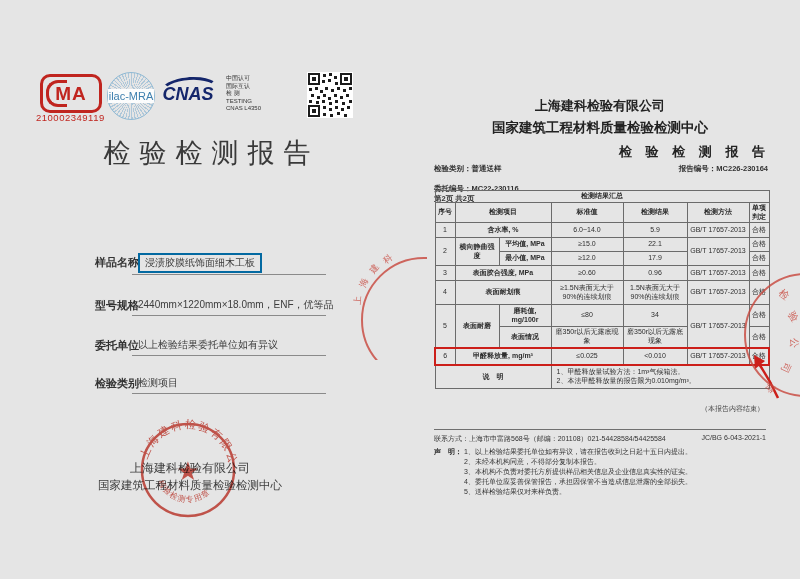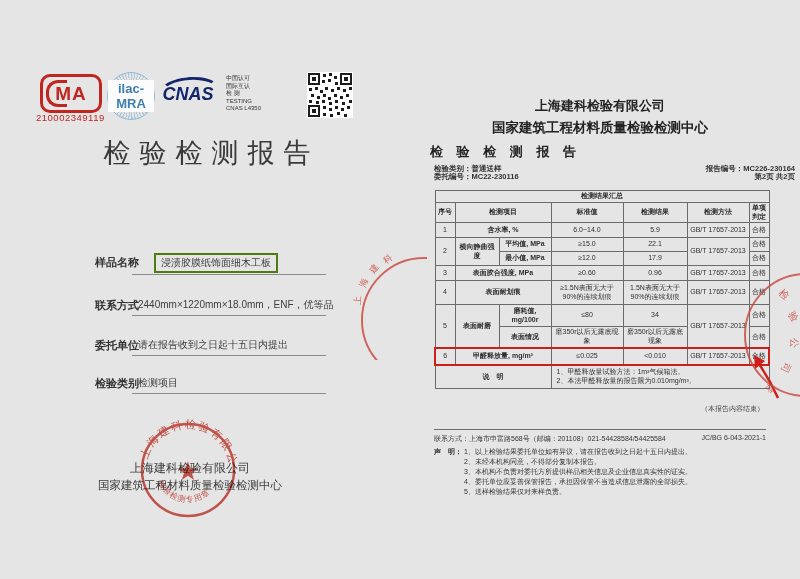--- a/index.html
+++ b/index.html
@@ -11,48 +11,48 @@
   .lpage{position:absolute;left:30px;top:0;width:395px;height:579px;}
   .cma{left:10px;top:74px;width:56px;height:33px;border:3px solid #c0251f;border-radius:10px;
        display:flex;align-items:center;justify-content:center;color:#c0251f;font-weight:bold;
        font-size:19px;letter-spacing:1px;}
   .cma:before{content:"";position:absolute;left:3px;top:3px;width:18px;height:21px;
        border:3px solid #c0251f;border-right:none;border-radius:12px 0 0 12px;}
   .cma-num{left:6px;top:112px;color:#c0251f;font-weight:normal;font-size:9.5px;letter-spacing:.5px;}
   .ilac{left:77px;top:72px;width:46px;height:46px;border-radius:50%;border:1px solid #8fb9d4;
        background:repeating-conic-gradient(rgba(120,170,205,.5) 0 3deg,transparent 3deg 8deg);
        display:flex;align-items:center;justify-content:center;}
-  .ilac-band{background:rgba(255,255,255,.92);width:100%;text-align:center;font-size:13px;
-       font-weight:bold;color:#3d7fae;padding:1px 0;}
+  .ilac-band{background:rgba(255,255,255,.92);width:100%;text-align:center;font-size:11px;
+       font-weight:normal;color:#3d7fae;padding:1px 0;}
   .cnas{left:128px;top:84px;width:60px;text-align:center;color:#14266b;font-weight:bold;
        font-style:italic;font-size:18px;letter-spacing:0;}
   .cnas:before{content:"";position:absolute;left:2px;top:-7px;width:54px;height:22px;
        border:3px solid #14266b;border-color:#14266b transparent transparent transparent;
        border-radius:50%;transform:rotate(-4deg);}
   .cnas-side{left:196px;top:75px;font-size:6px;line-height:7.5px;color:#333;}
   .qr{left:277px;top:72px;}
   .ltitle{left:0;top:135px;width:345px;text-align:center;font-size:27px;letter-spacing:9px;
        padding-left:9px;color:#3a3a3a;}
   .lreport{left:0;top:184px;width:345px;text-align:center;font-size:10.5px;color:#3f3f3f;}
   .field{left:65px;height:22px;}
   .flabel{position:absolute;left:0;top:3px;font-weight:bold;font-size:11px;color:#333;white-space:nowrap;}
   .fval{position:absolute;left:37px;top:0;width:188px;border-bottom:1px solid #8a8a8a;
        padding:3px 0 3px 6px;font-size:10px;color:#3c3c3c;white-space:nowrap;}
-  .redbox{display:inline-block;border:2px solid #4d7c0f;padding:1px 5px;margin:-2px 16px;}
+  .redbox{display:inline-block;border:2px solid #0369a1;padding:1px 5px;margin:-2px 0;}
   .org1{left:0;top:460px;width:320px;text-align:center;font-size:12px;color:#3c3c3c;}
   .org2{left:0;top:478px;width:320px;text-align:center;font-size:11.5px;color:#3c3c3c;}
   .lstamp{left:100px;top:412px;opacity:.88;mix-blend-mode:multiply;}
   .sidestamp{left:312px;top:248px;opacity:.8;}
 
   
   .rpage{position:absolute;left:430px;top:0;width:370px;height:579px;}
   .rh1{left:0;top:97px;width:340px;text-align:center;font-weight:bold;font-size:13px;color:#222;}
   .rh2{left:0;top:119px;width:340px;text-align:center;font-weight:bold;font-size:13.5px;color:#222;}
-  .rh3{left:0;top:143px;width:340px;text-align:left;font-weight:bold;font-size:13px;letter-spacing:5px;color:#222;}
-  .meta{left:4px;width:361px;display:flex;justify-content:space-between;font-size:7.5px;
+  .rh3{left:0;top:143px;width:340px;text-align:right;font-weight:bold;font-size:13px;letter-spacing:5px;color:#222;}
+  .meta{left:4px;width:334px;display:flex;justify-content:space-between;font-size:7.5px;
         font-weight:bold;color:#333;}
   table.res{position:absolute;left:4px;top:190px;width:334px;border-collapse:collapse;
         table-layout:fixed;font-size:7px;line-height:1.25;}
   table.res td{border:1px solid #6b6b6b;text-align:center;padding:1px 2px;color:#2e2e2e;overflow:hidden;}
   td.b{font-weight:bold;}
   td.left{text-align:left;}
   tr.hl td{border-top:2px solid #cc1f1a;border-bottom:2px solid #cc1f1a;}
   tr.hl td:first-child{border-left:2px solid #cc1f1a;}
   tr.hl td:last-child{border-right:2px solid #cc1f1a;}
   .notecell{text-align:left !important;padding-left:5px !important;}
@@ -145,26 +145,26 @@
       </g>
     </svg>
 
     <div class="abs ltitle">检验检测报告</div>
 
     <div class="abs field" style="top:252px;">
       <span class="flabel">样品名称</span>
       <span class="fval"><span class="redbox"><span>浸渍胶膜纸饰面细木工板</span></span></span>
     </div>
     <div class="abs field" style="top:295px;">
-      <span class="flabel">联系方式</span>
+      <span class="flabel">型号规格</span>
       <span class="fval">2440mm×1220mm×18.0mm，ENF，优等品</span>
     </div>
     <div class="abs field" style="top:335px;">
       <span class="flabel">委托单位</span>
-      <span class="fval">请在报告收到之日起十五日内提出</span>
+      <span class="fval">以上检验结果委托单位如有异议</span>
     </div>
     <div class="abs field" style="top:373px;">
       <span class="flabel">检验类别</span>
       <span class="fval">检测项目</span>
     </div>
 
     <svg class="abs sidestamp" width="85" height="112" viewBox="0 0 85 112">
       <circle cx="82" cy="72" r="62" fill="none" stroke="#c8463c" stroke-width="2"></circle>
       <text x="44" y="16" fill="#c8463c" font-size="9" transform="rotate(-38 44 16)">科</text>
       <text x="32" y="26" fill="#c8463c" font-size="9" transform="rotate(-55 32 26)">建</text>
@@ -194,21 +194,21 @@
   <div class="rpage">
 
     <div class="abs rh1">上海建科检验有限公司</div>
     <div class="abs rh2">国家建筑工程材料质量检验检测中心</div>
     <div class="abs rh3">检 验 检 测 报 告</div>
 
     <div class="abs meta" style="top:164px;">
       <span>检验类别：普通送样</span>
       <span>报告编号：MC226-230164</span>
     </div>
-    <div class="abs meta" style="top:172px;">
+    <div class="abs meta" style="top:184px;flex-direction:column;">
       <span>委托编号：MC22-230116</span>
       <span>第2页 共2页</span>
     </div>
 
     <table class="res">
       <colgroup>
         <col style="width:20px">
           <col style="width:44px">
           <col style="width:52px">
         <col style="width:72px">

